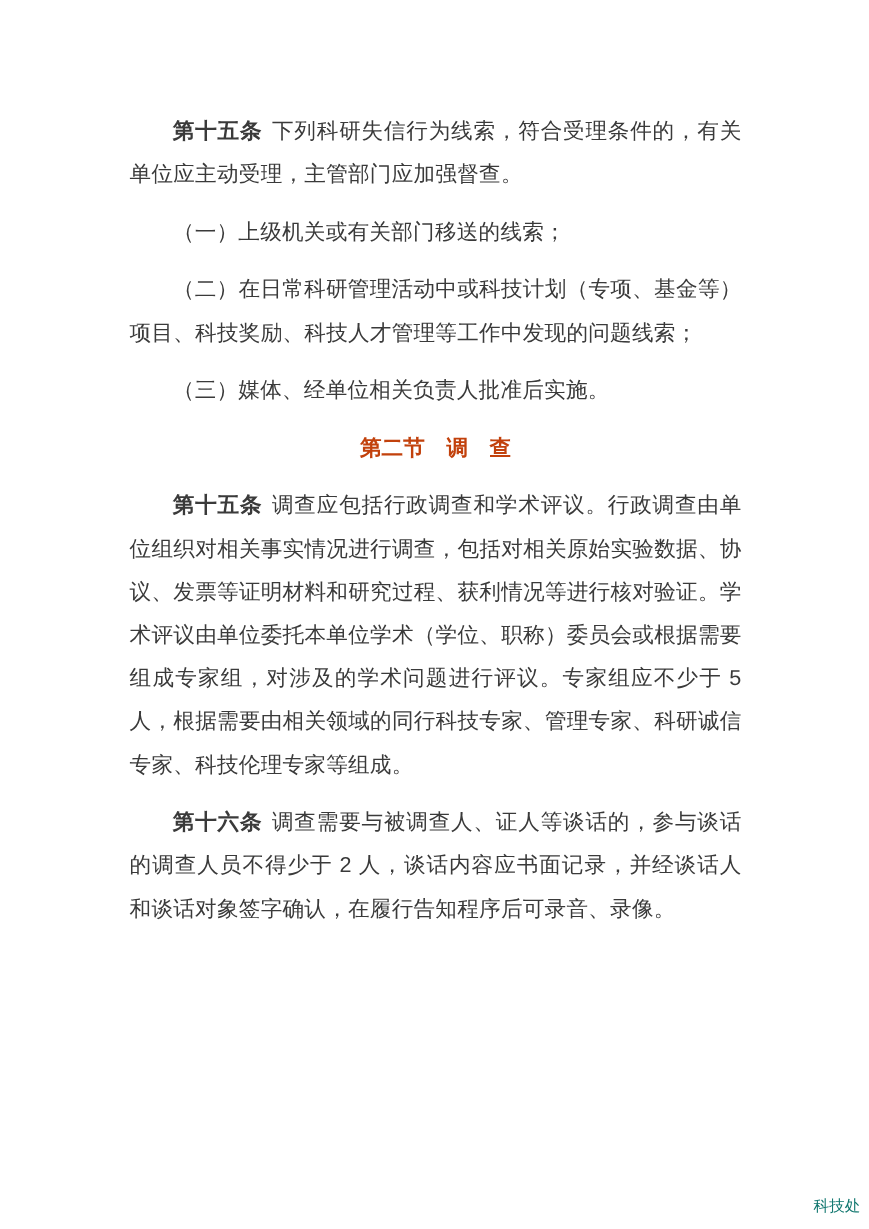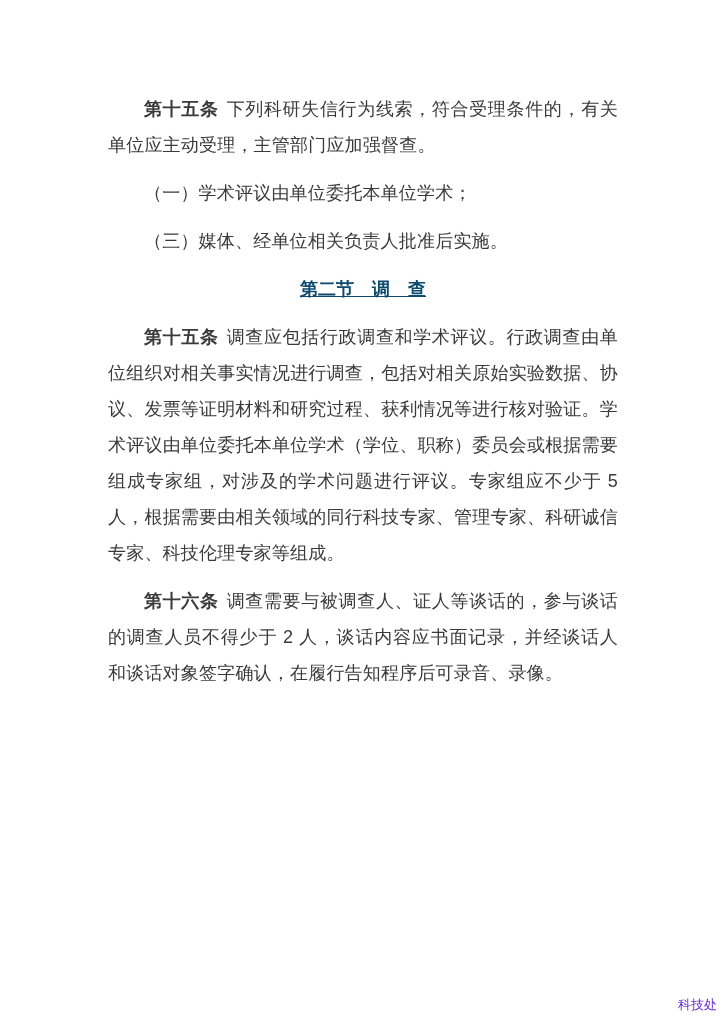--- a/index.html
+++ b/index.html
@@ -32,45 +32,45 @@
     letter-spacing: 0.2px;
   }
   .art-num {
     font-weight: bold;
     margin-right: 8px;
   }
   .section-heading {
     font-size: 18px;
     line-height: 36px;
     font-weight: bold;
-    color: #0c4a6e;
+    color: #c2410c;
     text-align: center;
     text-indent: 0;
     margin: 0 0 12px 0;
-    text-decoration: underline;
   }
   .footer-label {
     position: absolute;
     right: 7px;
     bottom: 12px;
     font-size: 13px;
     line-height: 15px;
-    color: #6d28d9;
+    color: #0f766e;
   }
 </style>
 </head>
 <body>
 
 <div class="page">
   <div class="content">
 
     <p class="para"><span class="art-num">第十五条</span><span>下列科研失信行为线索，符合受理条件的，有关单位应主动受理，主管部门应加强督查。</span></p>
 
-    <p class="para"><span>（一）学术评议由单位委托本单位学术；</span></p>
+    <p class="para"><span>（一）上级机关或有关部门移送的线索；</span></p>
 
+    <p class="para"><span>（二）在日常科研管理活动中或科技计划（专项、基金等）项目、科技奖励、科技人才管理等工作中发现的问题线索；</span></p>
 
     <p class="para"><span>（三）媒体、经单位相关负责人批准后实施。</span></p>
 
     <h2 class="section-heading">第二节　调　查</h2>
 
 
     <p class="para"><span class="art-num">第十五条</span><span>调查应包括行政调查和学术评议。行政调查由单位组织对相关事实情况进行调查，包括对相关原始实验数据、协议、发票等证明材料和研究过程、获利情况等进行核对验证。学术评议由单位委托本单位学术（学位、职称）委员会或根据需要组成专家组，对涉及的学术问题进行评议。专家组应不少于 5 人，根据需要由相关领域的同行科技专家、管理专家、科研诚信专家、科技伦理专家等组成。</span></p>
 
     <p class="para"><span class="art-num">第十六条</span><span>调查需要与被调查人、证人等谈话的，参与谈话的调查人员不得少于 2 人，谈话内容应书面记录，并经谈话人和谈话对象签字确认，在履行告知程序后可录音、录像。</span></p>
 

